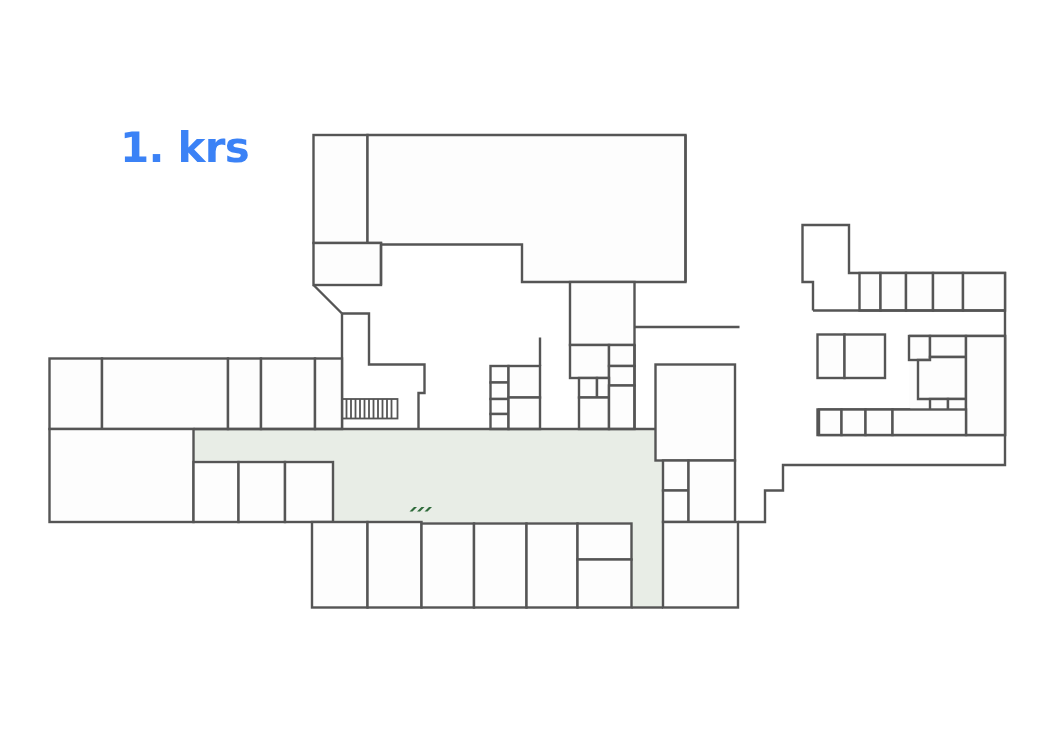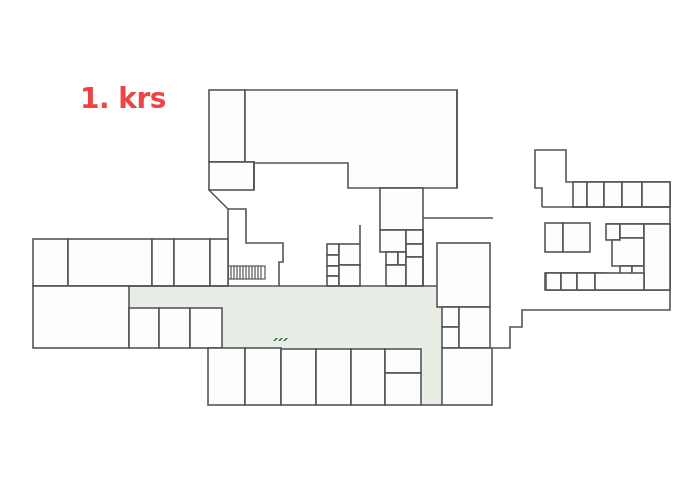--- a/index.html
+++ b/index.html
@@ -14,21 +14,21 @@
       overflow: hidden;
       font-family: "DejaVu Sans", sans-serif;
     }
     .floor-title {
       position: absolute;
       left: 80px;
       top: 82px;
       font-family: "DejaVu Sans", sans-serif;
       font-weight: bold;
       font-size: 28px;
-      color: #ef4444;
+      color: #3b82f6;
       letter-spacing: -0.5px;
     }
     svg.plan {
       position: absolute;
       left: 0;
       top: 0;
     }
     .wall { fill: none; stroke: #555555; stroke-width: 1.6; stroke-linejoin: miter; }
     .room { fill: #fdfdfd; stroke: #555555; stroke-width: 1.6; }
     .corridor { fill: #e8ede6; stroke: none; }

